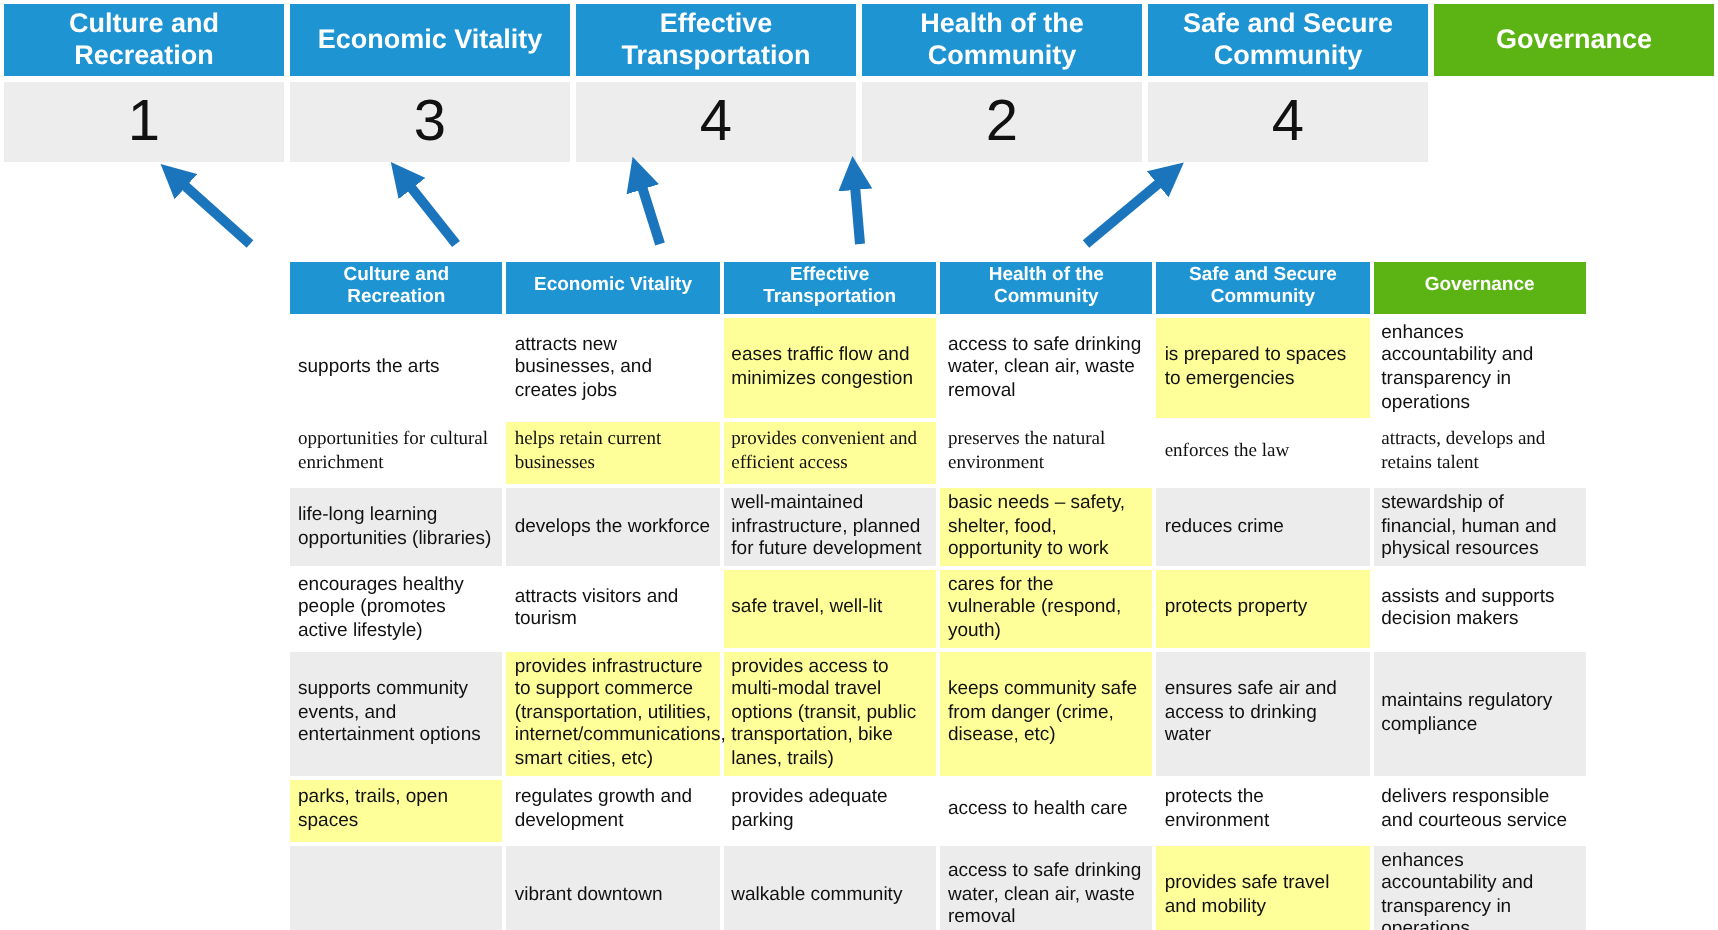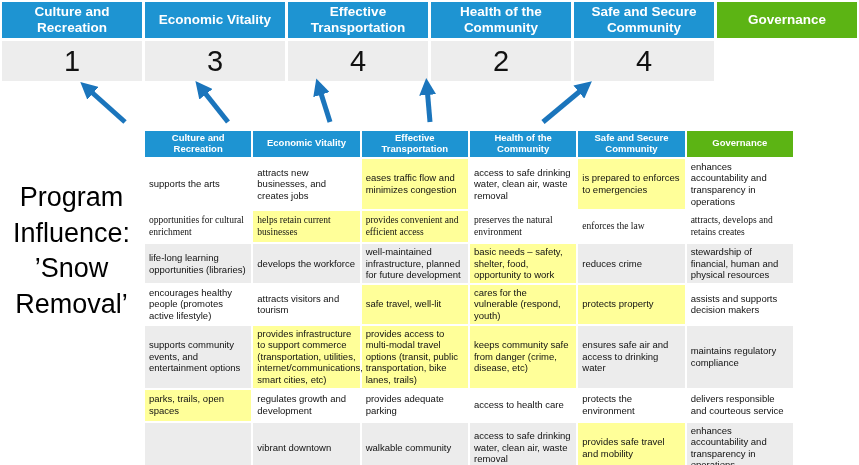--- a/index.html
+++ b/index.html
@@ -82,49 +82,48 @@
         <path d="M0,0 L3.4,1.7 L0,3.4 Z" fill="#1B75BC"></path>
       </marker>
     </defs>
   <line x1="125" y1="44" x2="87" y2="10" stroke="#1B75BC" stroke-width="5" marker-end="url(#ah)"></line>
       <line x1="228" y1="44" x2="201" y2="10" stroke="#1B75BC" stroke-width="5" marker-end="url(#ah)"></line>
       <line x1="330" y1="44" x2="319" y2="9" stroke="#1B75BC" stroke-width="5" marker-end="url(#ah)"></line>
       <line x1="430" y1="44" x2="427" y2="9" stroke="#1B75BC" stroke-width="5" marker-end="url(#ah)"></line>
       <line x1="543" y1="44" x2="585" y2="9" stroke="#1B75BC" stroke-width="5" marker-end="url(#ah)"></line>
     </svg>
 
-  <div class="program-label">Program Influence: ’Snow Removal’</div>
 
   <table class="matrix">
     <thead>
         <tr>
           <th>Culture and Recreation</th>
           <th>Economic Vitality</th>
           <th>Effective Transportation</th>
           <th>Health of the Community</th>
           <th>Safe and Secure Community</th>
           <th class="green">Governance</th>
         </tr>
       </thead>
     <tbody>
         <tr>
           <td>supports the arts</td>
           <td>attracts new businesses, and creates jobs</td>
           <td class="hl">eases traffic flow and minimizes congestion</td>
           <td>access to safe drinking water, clean air, waste removal</td>
-          <td class="hl">is prepared to enforces to emergencies</td>
+          <td class="hl">is prepared to spaces to emergencies</td>
           <td>enhances accountability and transparency in operations</td>
         </tr>
         <tr>
           <td>opportunities for cultural enrichment</td>
           <td class="hl">helps retain current businesses</td>
           <td class="hl">provides convenient and efficient access</td>
           <td>preserves the natural environment</td>
           <td>enforces the law</td>
-          <td>attracts, develops and retains creates</td>
+          <td>attracts, develops and retains talent</td>
         </tr>
         <tr class="shaded">
           <td>life-long learning opportunities (libraries)</td>
           <td>develops the workforce</td>
           <td>well-maintained infrastructure, planned for future development</td>
           <td class="hl">basic needs – safety, shelter, food, opportunity to work</td>
           <td>reduces crime</td>
           <td>stewardship of financial, human and physical resources</td>
         </tr>
         <tr>

